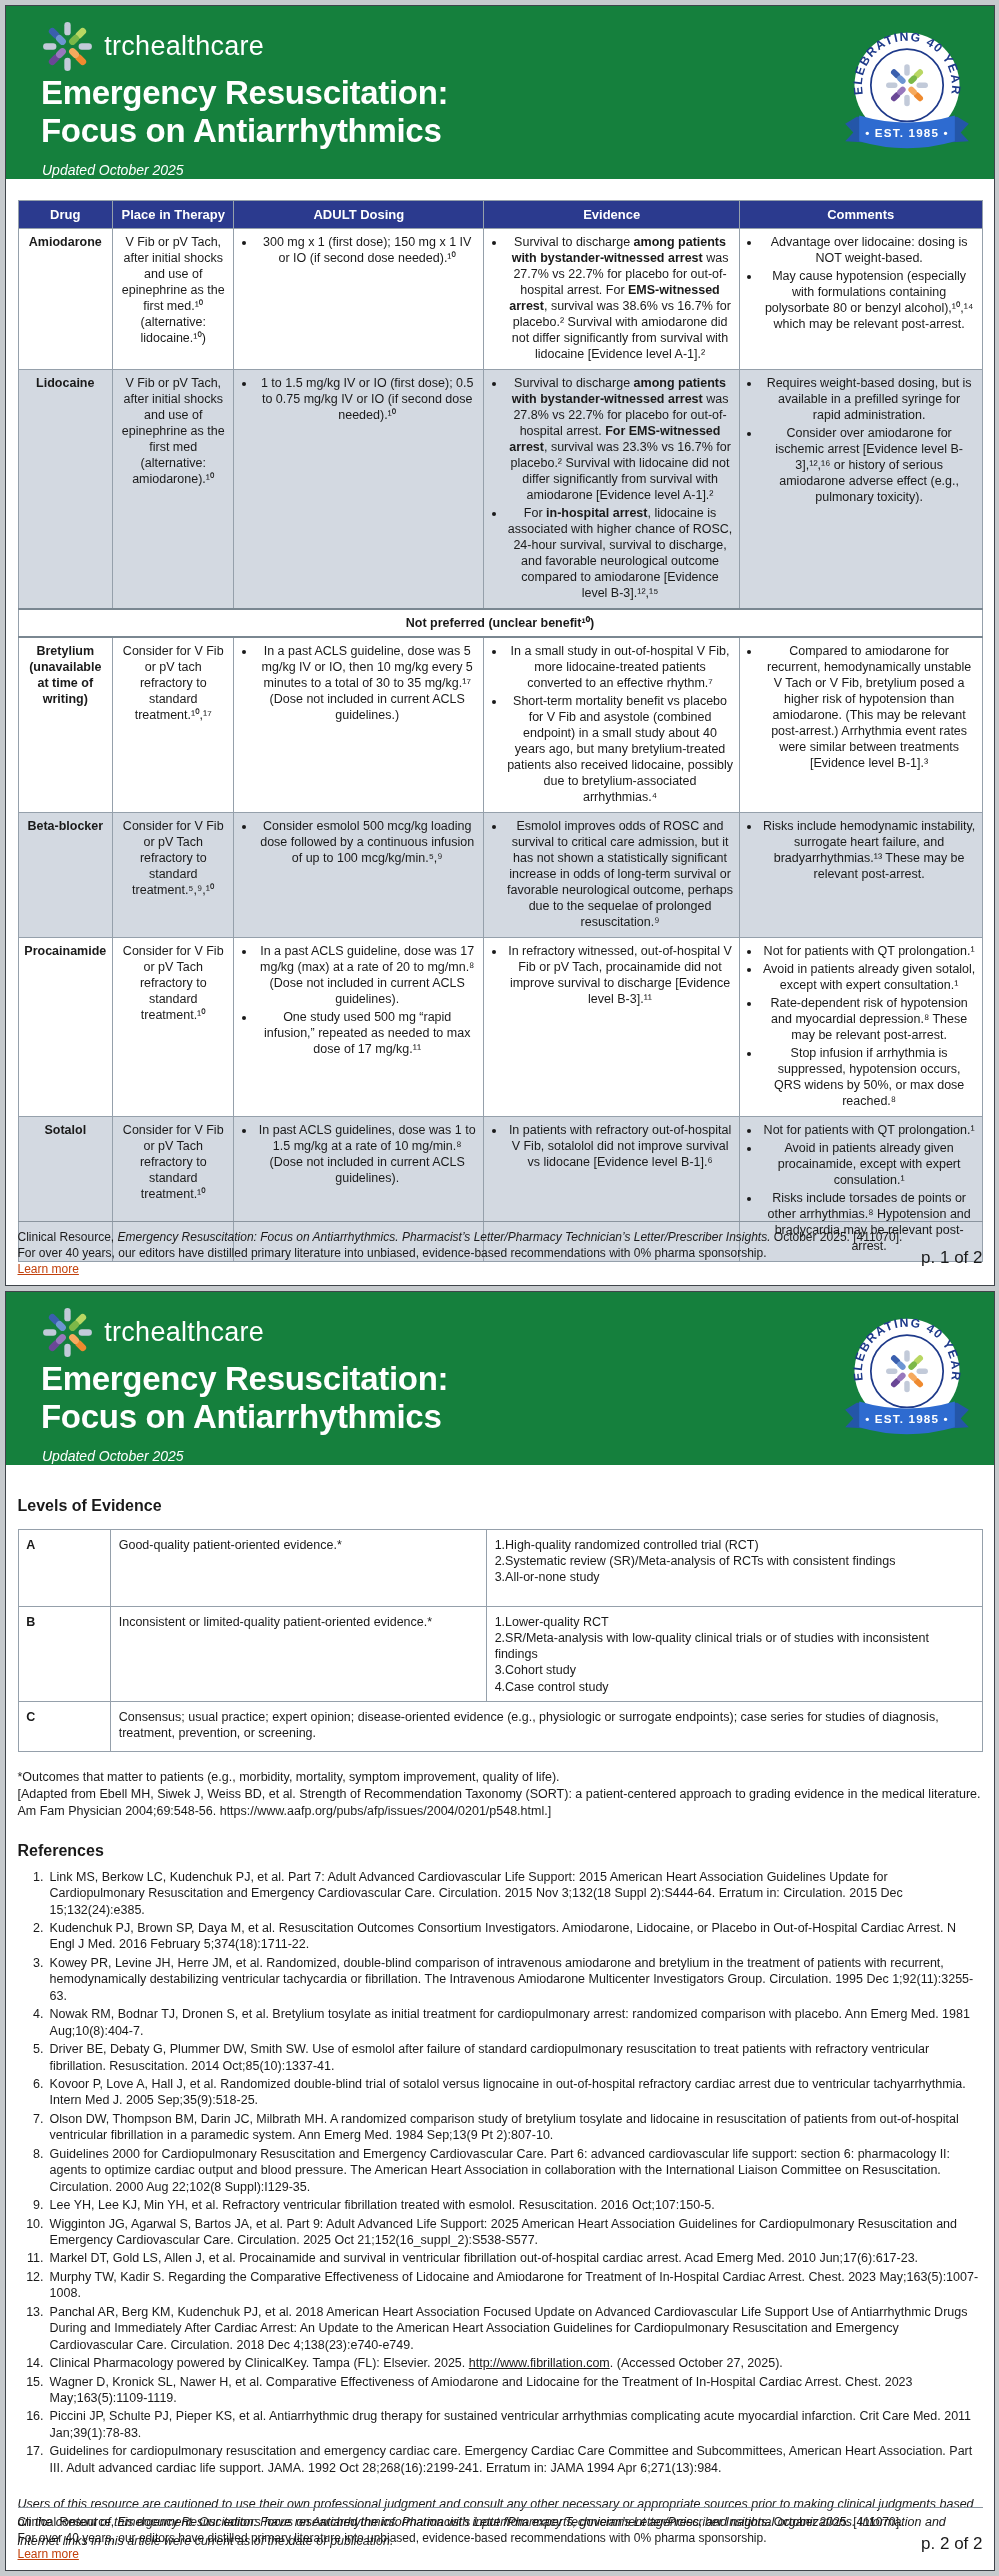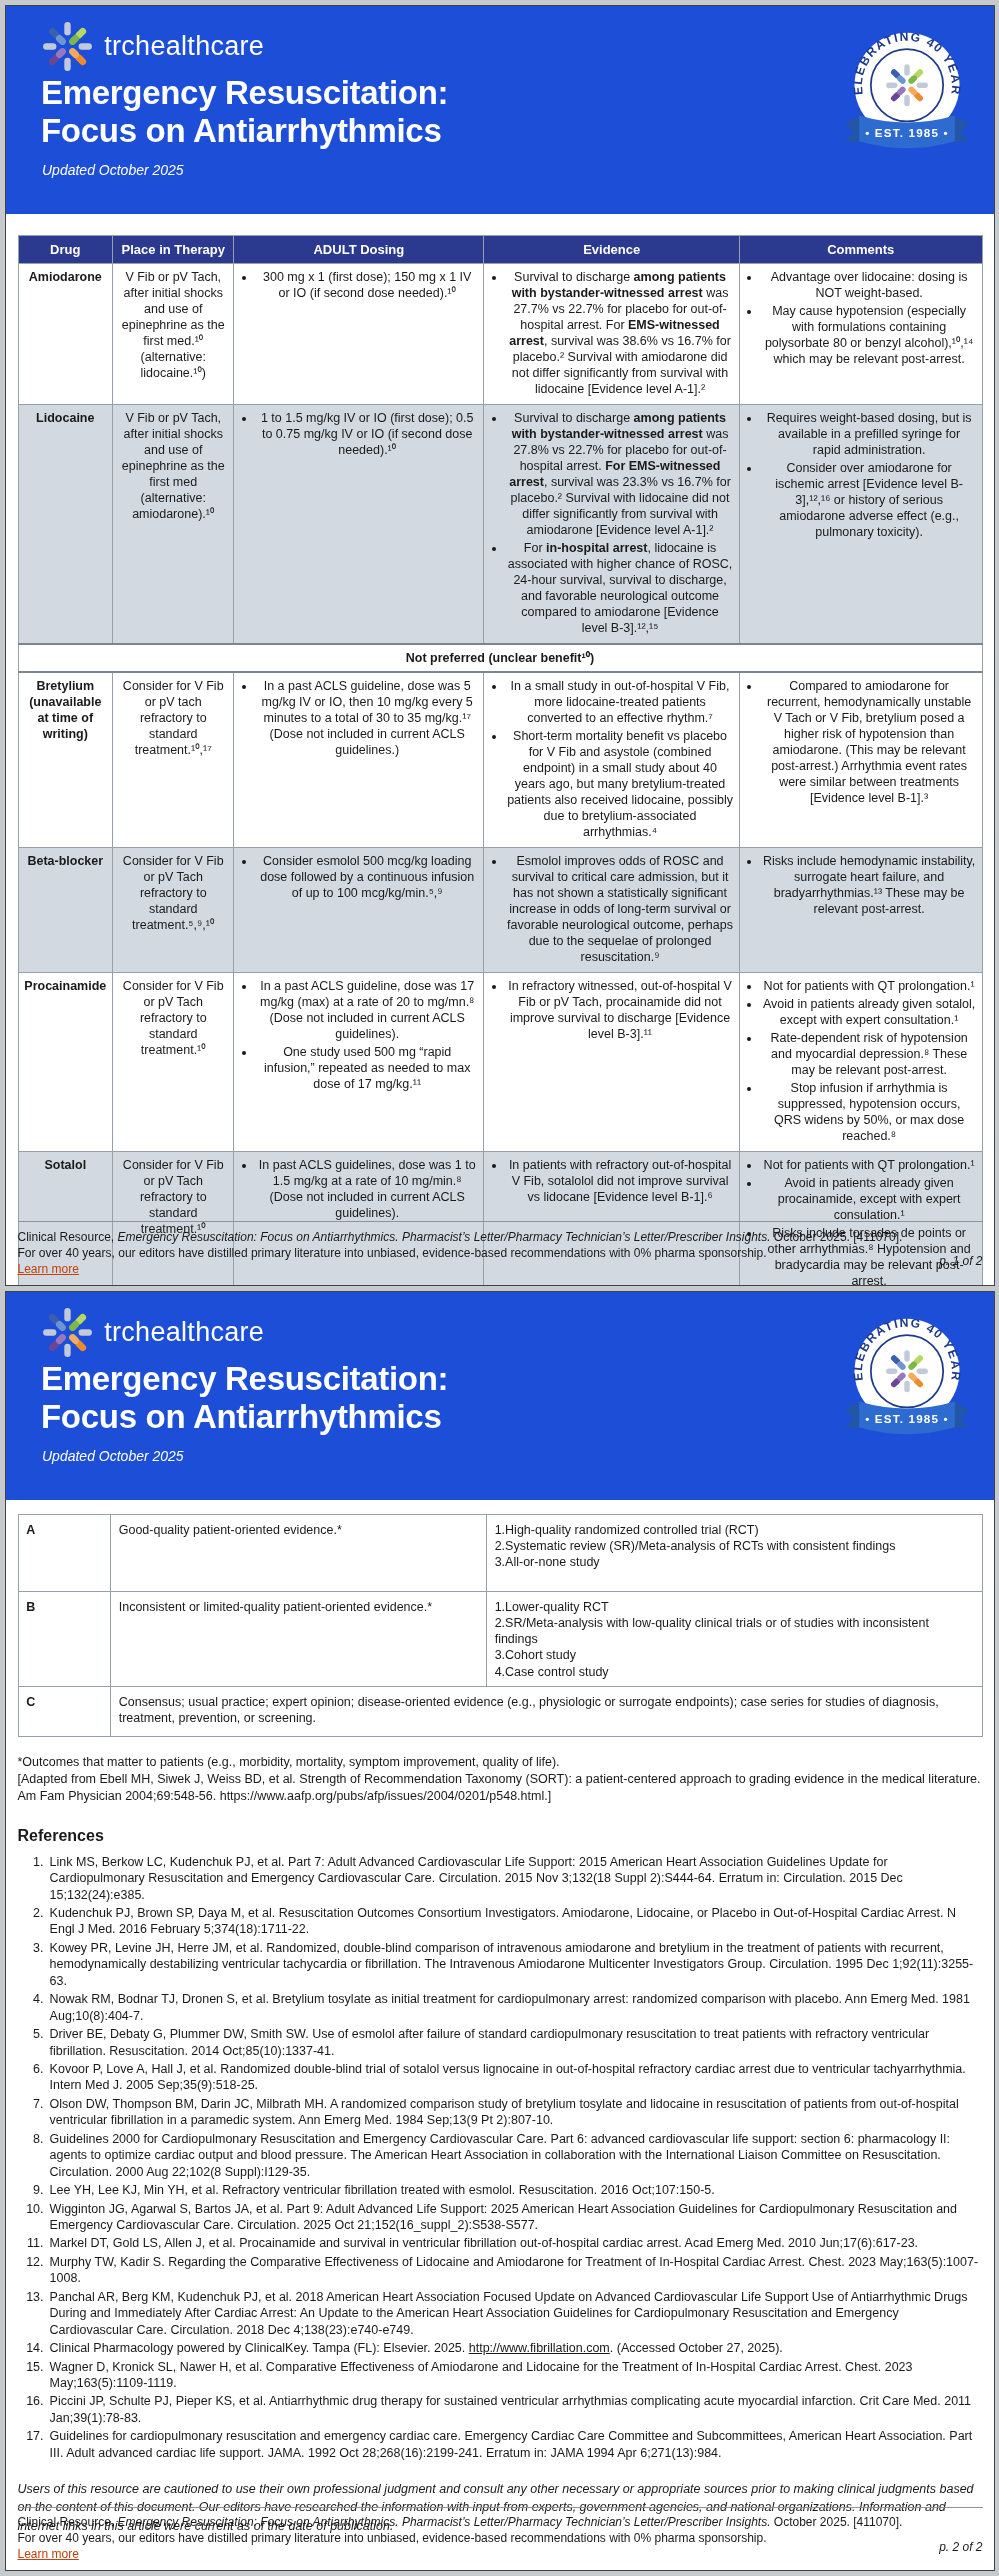--- a/index.html
+++ b/index.html
@@ -11,21 +11,21 @@
     color:#1a1a1a;
   }
   .page {
     width:990px; margin:0 auto; background:#ffffff;
     border:1.3px solid #3f444a; position:relative; overflow:hidden;
   }
   #page-1 { height:1281px; margin-bottom:5.1px; }
   #page-2 { height:1280px; }
 
   
-  .page-header { height:208px; background:#1d4ed8; position:relative; }
+  .page-header { height:173px; background:#15803d; position:relative; }
   .brand { position:absolute; top:14px; left:35px; display:flex; align-items:center; gap:10.2px; }
   .brand svg { width:53px; height:53px; }
   .brand-text { color:#ffffff; font-size:27px; font-weight:400; letter-spacing:0.3px; }
   .page-title { position:absolute; left:35px; top:68px; color:#ffffff; font-size:33px;
     font-weight:700; line-height:1.14; letter-spacing:-0.3px; }
   .updated { position:absolute; left:36px; top:156px; color:#ffffff; font-size:14px; font-style:italic; }
   .badge { position:absolute; top:16.7px; right:24px; width:126px; height:142px; }
 
   
   .content { padding:0 11.5px; }
@@ -43,21 +43,21 @@
   td.drug-name { font-weight:700; }
   .drug-table ul { list-style:disc; padding-left:15.4px; }
   .drug-table li { margin-bottom:1.9px; padding-left:1.3px; }
 
   
   .page-footer { position:absolute; left:11.5px; right:11.5px; bottom:7.7px; }
   .footer-rule { border-top:1.9px solid #8a949e; margin-bottom:6.4px; }
   .footer-flex { display:flex; align-items:flex-end; }
   .citation { font-size:12px; line-height:1.35; max-width:897px; }
   .learn-more { color:#c2410c; text-decoration:underline; }
-  .page-num { margin-left:auto; font-size:12px; white-space:nowrap; padding-bottom:9px;font-style:italic; }
+  .page-num { margin-left:auto; font-size:17px; white-space:nowrap; padding-bottom:9px; }
 
   
   .loe-heading { margin-top:32px; font-size:16px; font-weight:700; }
   .loe-table { margin-top:14px; border:1.9px solid #6f7a85; }
   .loe-table th, .loe-table td { border:1.3px solid #95a0ab; vertical-align:top; text-align:left;
     font-size:12.5px; line-height:1.3; padding:6.4px 7.7px; }
   .loe-table th { background:#d3d9e1; font-weight:700; padding:10.2px 7.7px; }
   .loe-table td.level { font-weight:700; }
   .loe-table ul { list-style:none; }
   .footnote { margin-top:16.7px; font-size:12.5px; line-height:1.35; }
@@ -300,20 +300,21 @@
       <div>Emergency Resuscitation:</div>
       <div>Focus on Antiarrhythmics</div>
     </div>
     <div class="updated">Updated October 2025</div>
     <svg class="badge" viewBox="-8 0 216 222">
         <use href="#anniv-badge"></use>
       </svg>
   </div>
 
   <div class="content">
+    <h2 class="loe-heading">Levels of Evidence</h2>
 
     <table class="loe-table">
       <colgroup>
           <col style="width:9.6%">
           <col style="width:39%">
           <col style="width:51.4%">
         </colgroup>
       <tbody>
       <tr style="height:77px">
         <td class="level">A</td>

